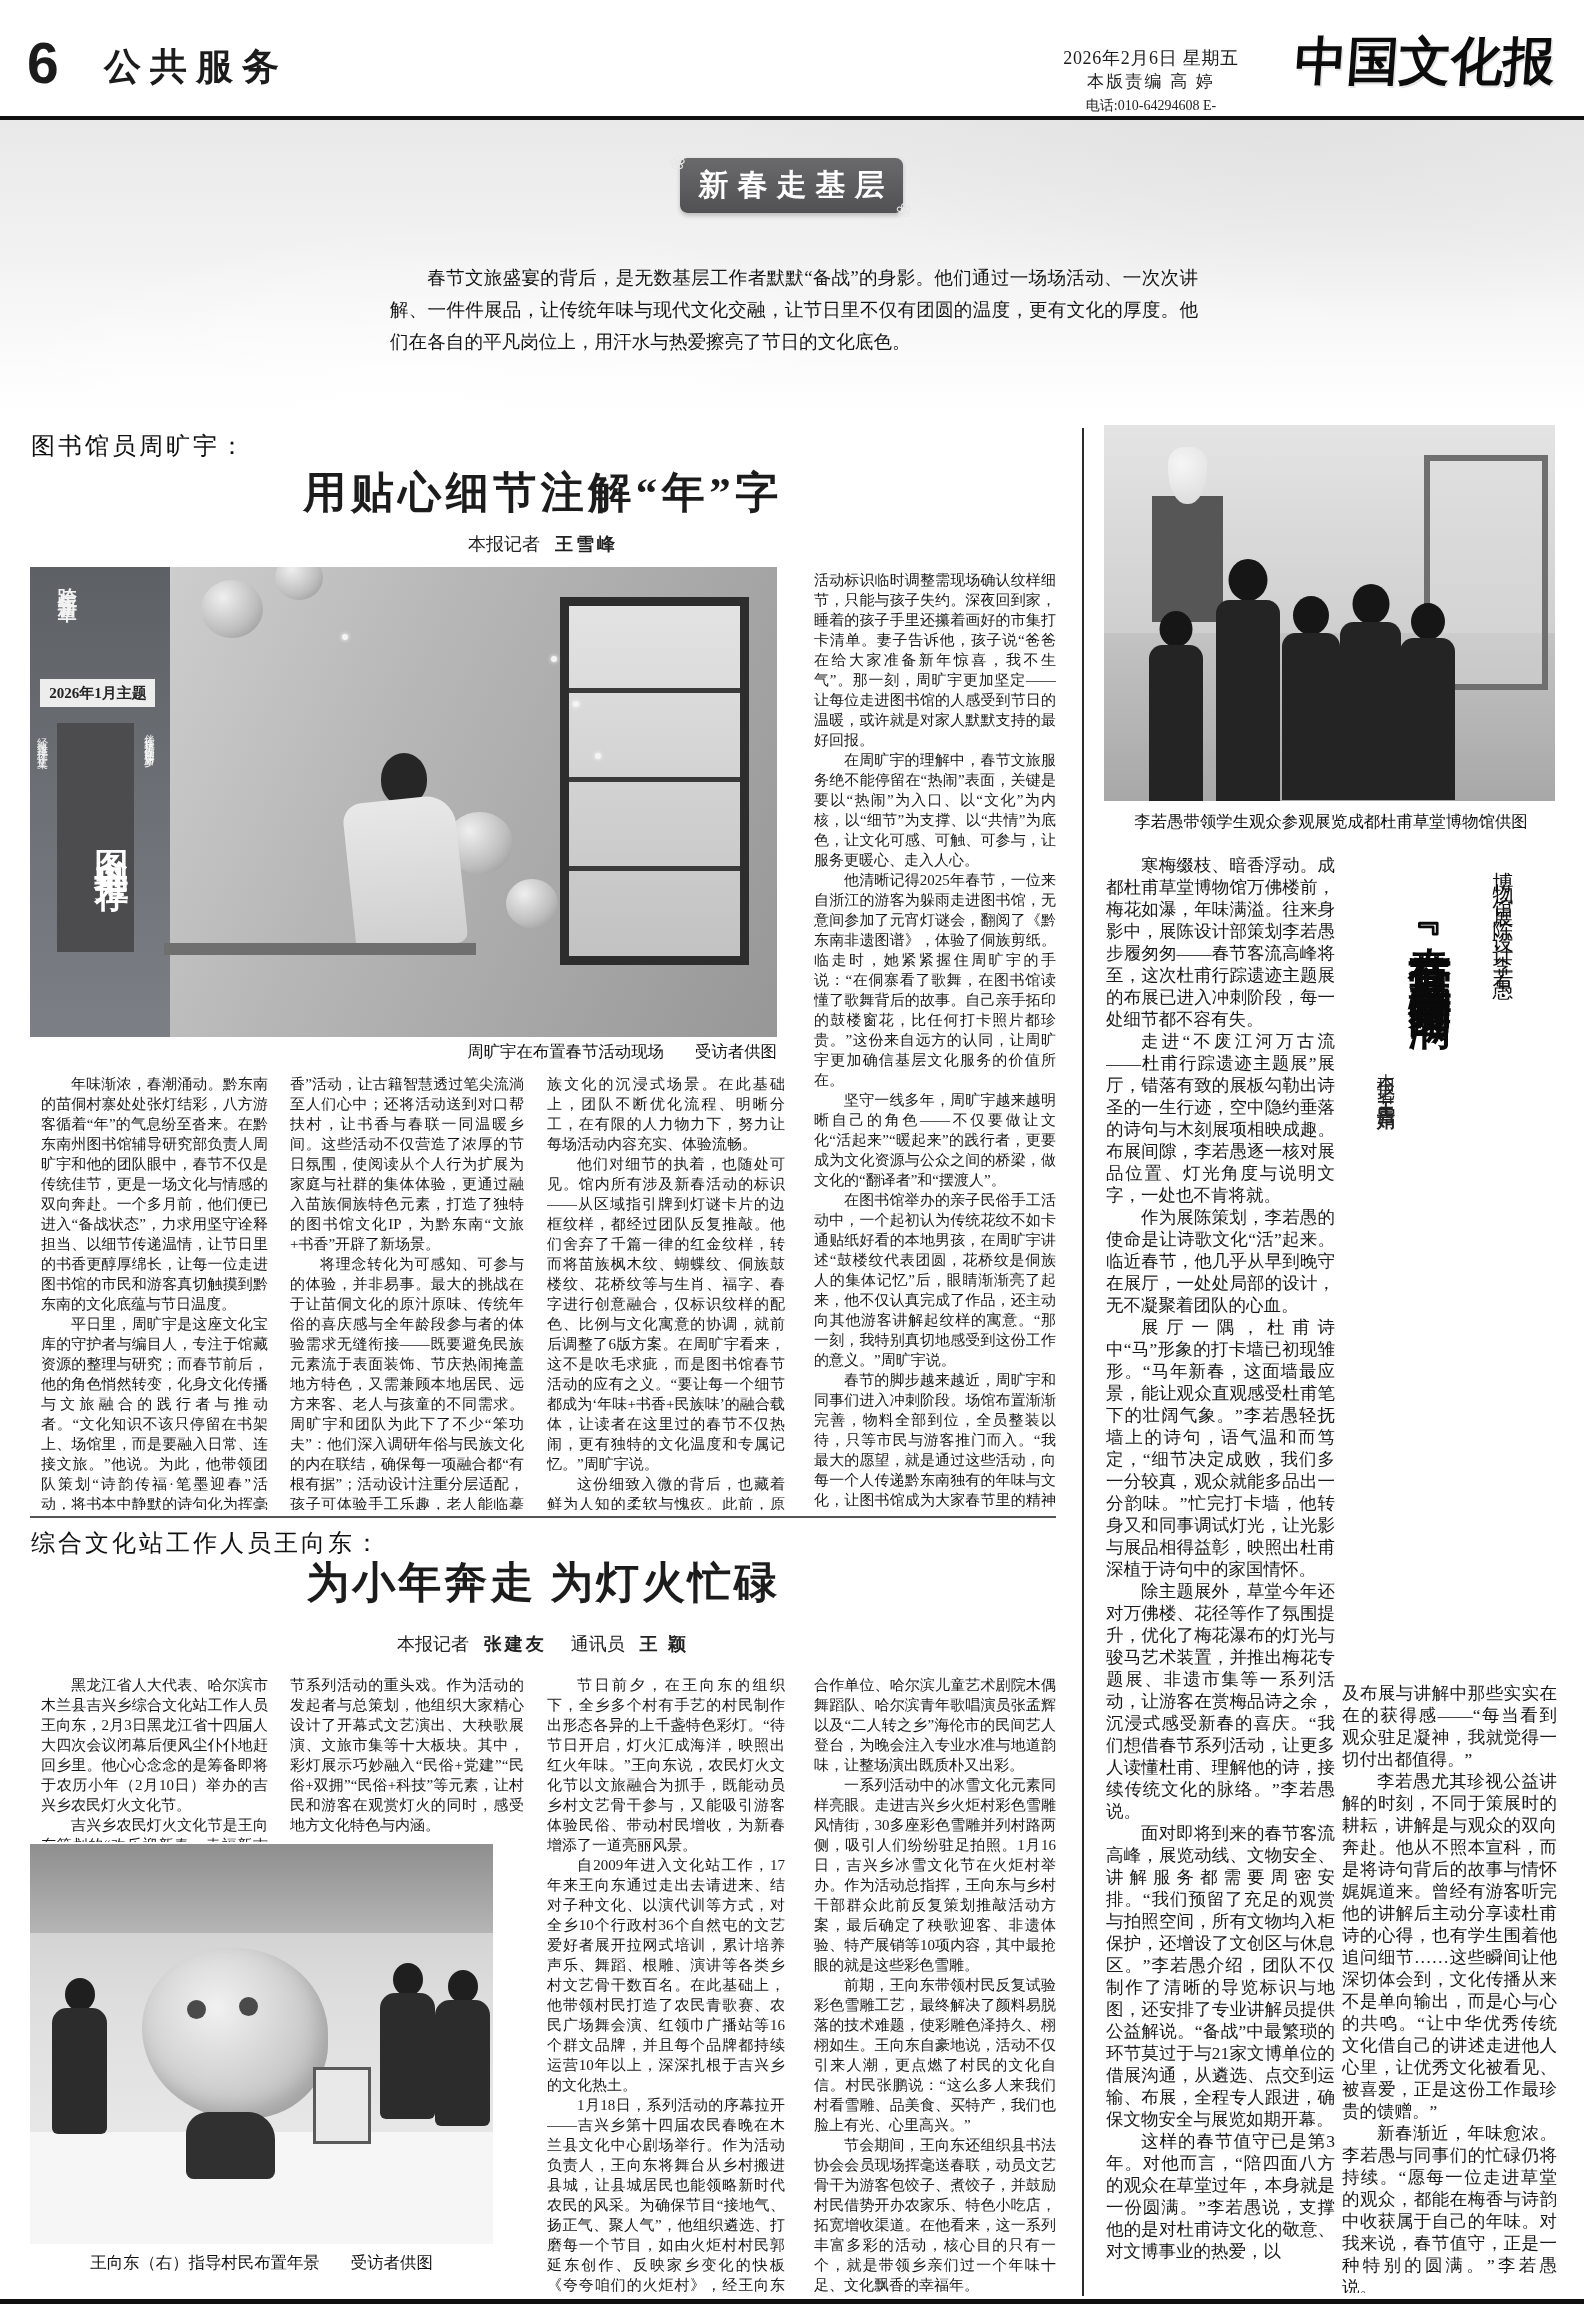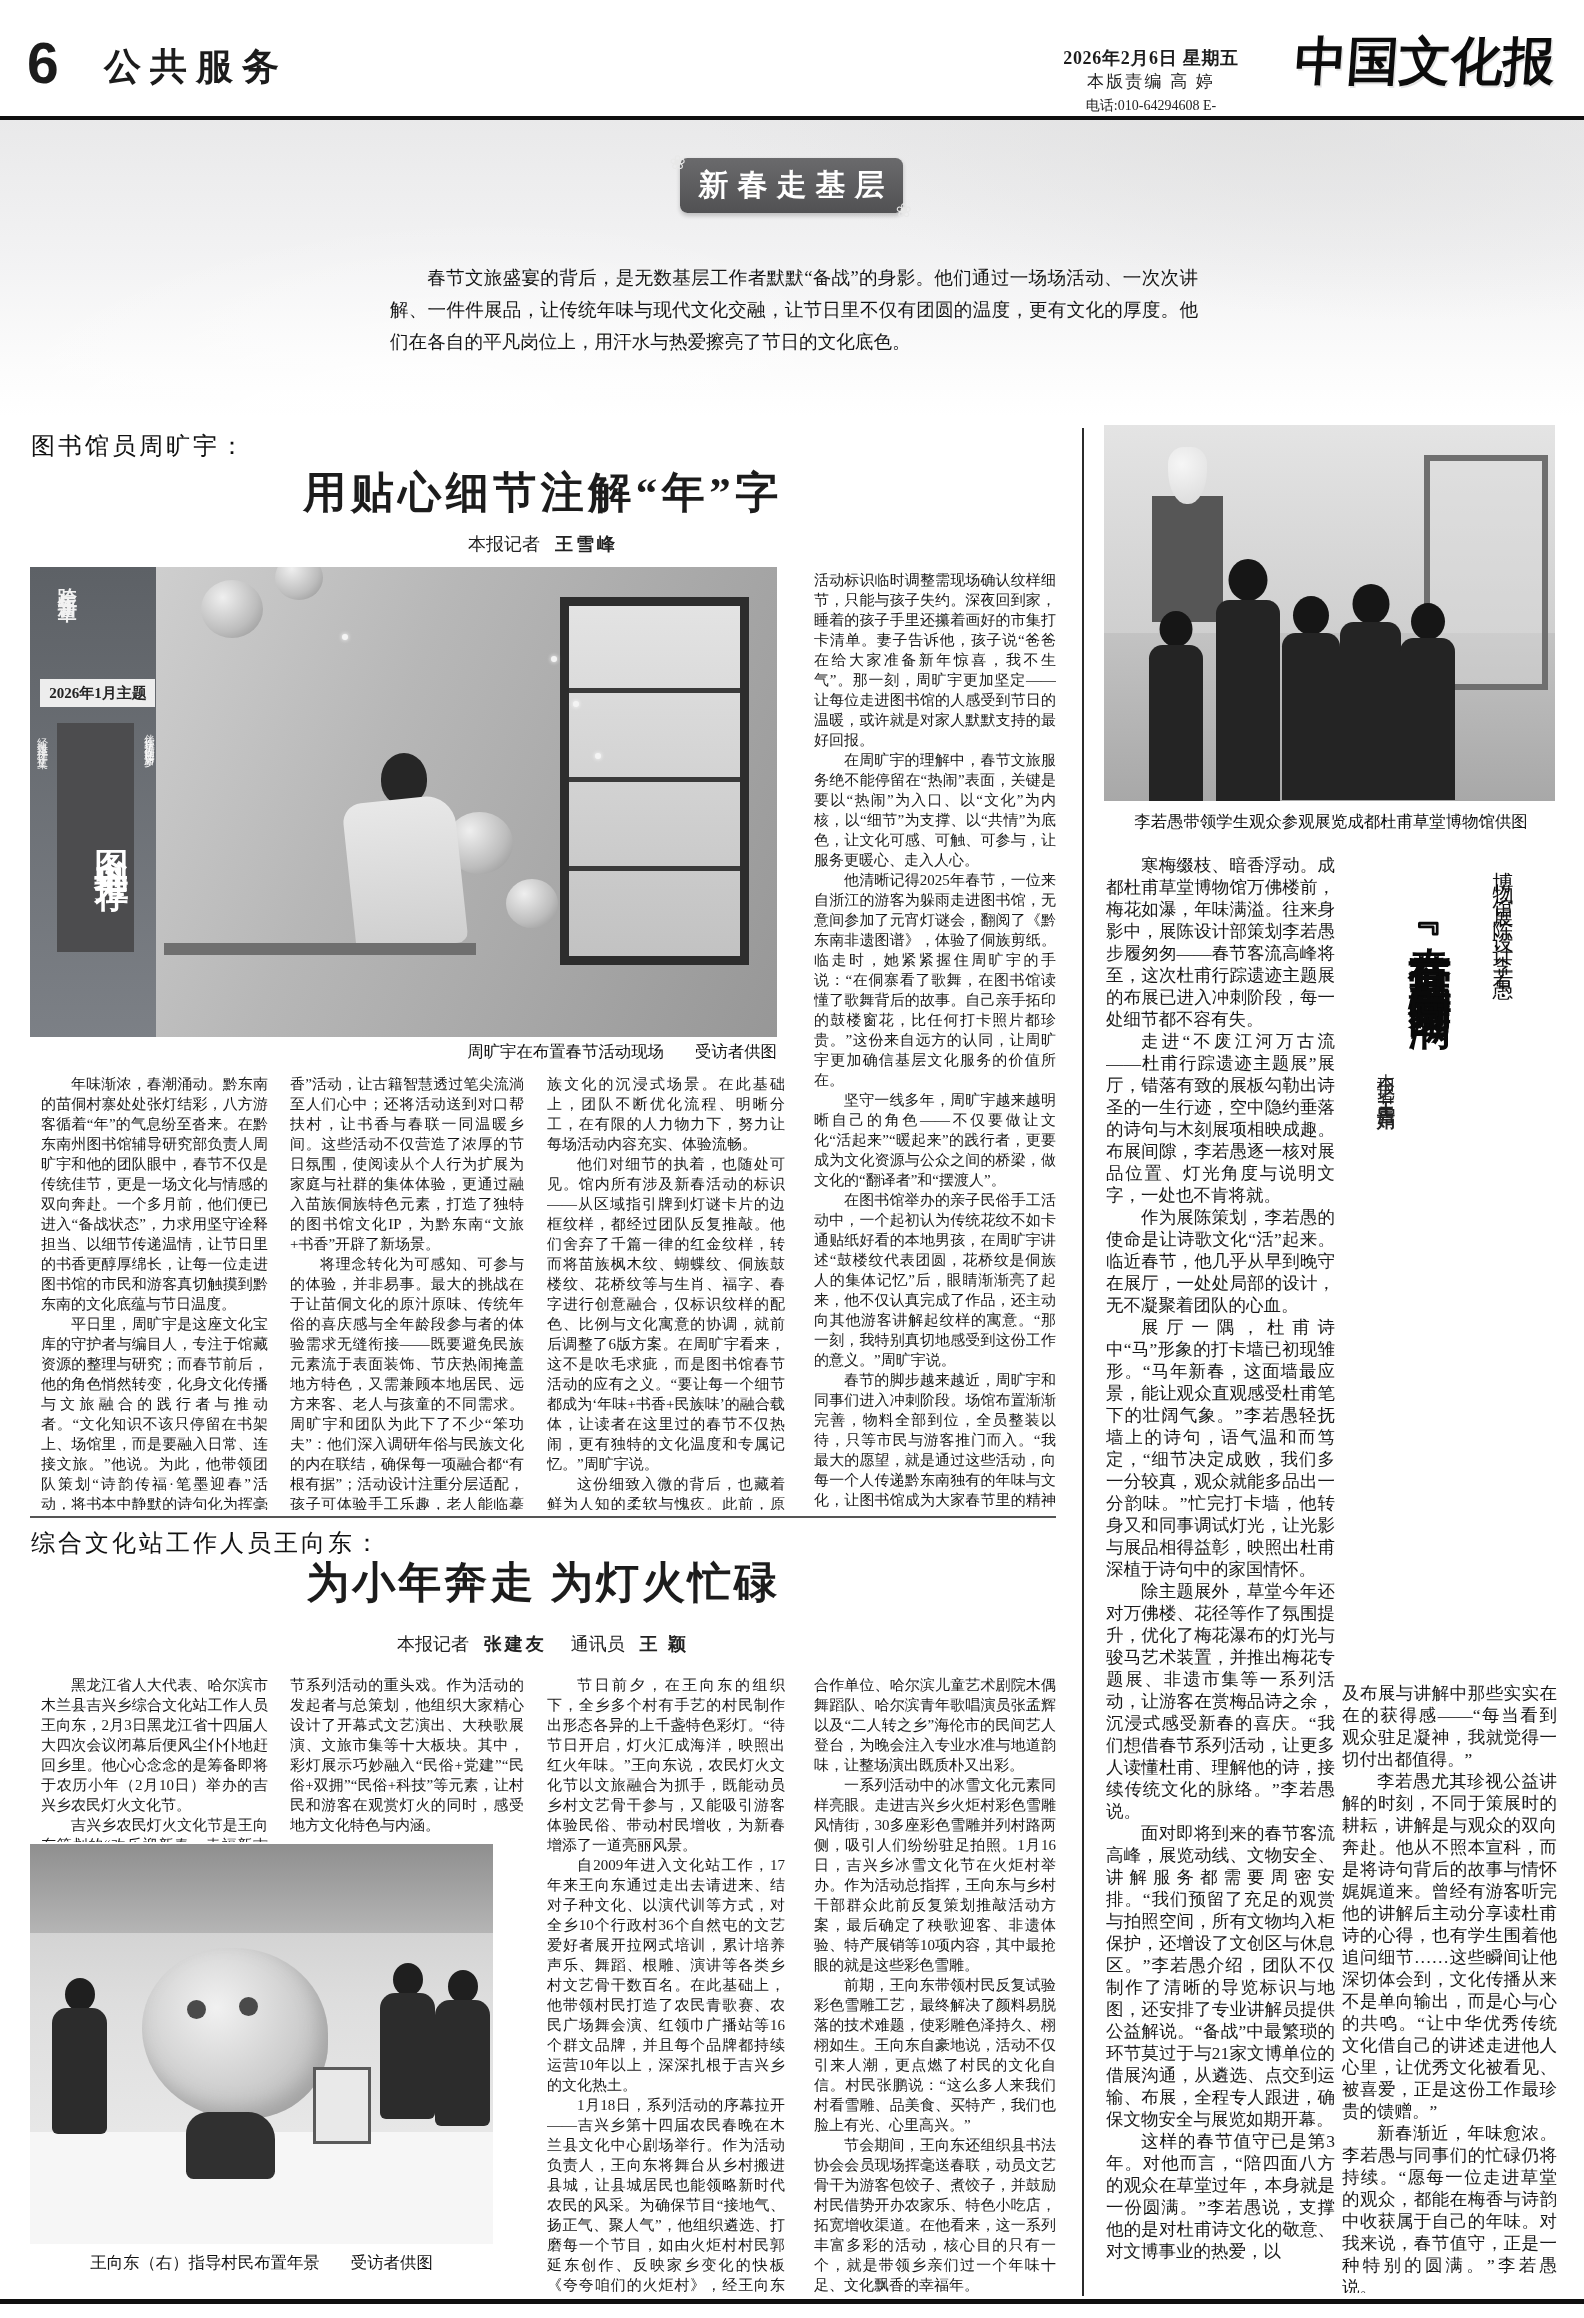--- a/index.html
+++ b/index.html
@@ -4,21 +4,21 @@
 <style>
   html,body{margin:0;padding:0;background:#e9e9e9;}
   .page{position:relative;width:1585px;height:2319px;background:#ffffff;overflow:hidden;
         font-family:"Liberation Serif","DejaVu Serif",serif;color:#1c1c1c;}
   .abs{position:absolute;}
   
   .pagenum{left:27px;top:30px;font-size:57px;font-weight:800;font-family:"Liberation Sans",sans-serif;}
   .section{left:104px;top:42px;font-size:37px;font-weight:700;letter-spacing:9px;}
   .hrule{left:0;top:116px;width:1585px;height:3.7px;background:#101010;}
   .dateblock{left:1017px;top:46px;width:268px;text-align:center;line-height:24px;}
-  .dateblock .d1{font-size:18px;font-weight:700;letter-spacing:0.7px;}
+  .dateblock .d1{font-size:18px;font-weight:400;letter-spacing:0.7px;}
   .dateblock .d2{font-size:17px;letter-spacing:2.2px;color:#222;}
   .dateblock .d3{font-size:14px;color:#222;letter-spacing:0px;}
   .masthead{left:1295px;top:27px;width:268px;font-size:52px;font-weight:900;
             transform:skewX(-4deg);letter-spacing:0px;color:#0c0c0c;text-shadow:1.5px 1.5px 0 #33333322;}
   
   .band{left:0;top:120px;width:1585px;height:297px;
         background:linear-gradient(180deg,#e9e9ea 0%,#f2f2f3 45%,#fcfcfc 85%,#ffffff 100%);overflow:hidden;}
   .swoosh1{left:-149px;top:104px;width:1041px;height:446px;border-radius:50%;
            background:radial-gradient(ellipse at center,#ffffffcc 0%,#ffffff00 70%);transform:rotate(-8deg);}
   .swoosh2{left:669px;top:-193px;width:1190px;height:387px;border-radius:50%;
@@ -41,21 +41,21 @@
   .byline{width:1026px;left:30px;text-align:center;font-size:18px;color:#222;}
   .byline b{margin-left:10.4px;letter-spacing:3px;}
   .bodycol{text-align:justify;overflow:hidden;font-size:15px;line-height:20px;color:#191919;}
   .bodycol p{margin:0;text-indent:2em;}
   .bodycol p.cont{text-indent:0;}
   .cap{font-size:16.4px;color:#111;}
   .cap .credit{margin-left:27px;}
   
   .photo{overflow:hidden;}
   .ph1{left:30px;top:567px;width:747px;height:470px;background:linear-gradient(115deg,#d8d8d8 0%,#b7b7b7 45%,#979797 100%);}
-  .ph1 .poster{position:absolute;left:0;top:0;width:126px;height:100%;
+  .ph1 .poster{position:absolute;left:0;top:0;width:140px;height:100%;
                background:linear-gradient(180deg,#5d6166,#7c8086);}
   .ph1 .ptop{position:absolute;left:6px;top:6px;width:45px;color:#f2f2f2;font-size:19.3px;font-weight:700;
              writing-mode:vertical-rl;letter-spacing:4.5px;}
   .ph1 .ptheme{position:absolute;left:10.4px;top:112px;width:112px;background:#ededed;color:#222;
                font-size:15px;font-weight:700;text-align:center;padding:4.5px 1.5px;}
   .ph1 .pbig{position:absolute;left:27px;top:156px;width:77px;height:223px;background:#4c4c4e;
              color:#fff;font-size:34px;font-weight:800;writing-mode:vertical-rl;text-align:center;
              letter-spacing:9px;padding-top:6px;}
   .ph1 .psub{position:absolute;left:4.5px;top:162px;color:#f0f0f0;font-size:11px;writing-mode:vertical-rl;letter-spacing:3px;}
   .ph1 .pslogan{position:absolute;left:112px;top:159px;color:#fafafa;font-size:10.4px;writing-mode:vertical-rl;letter-spacing:2.2px;}

